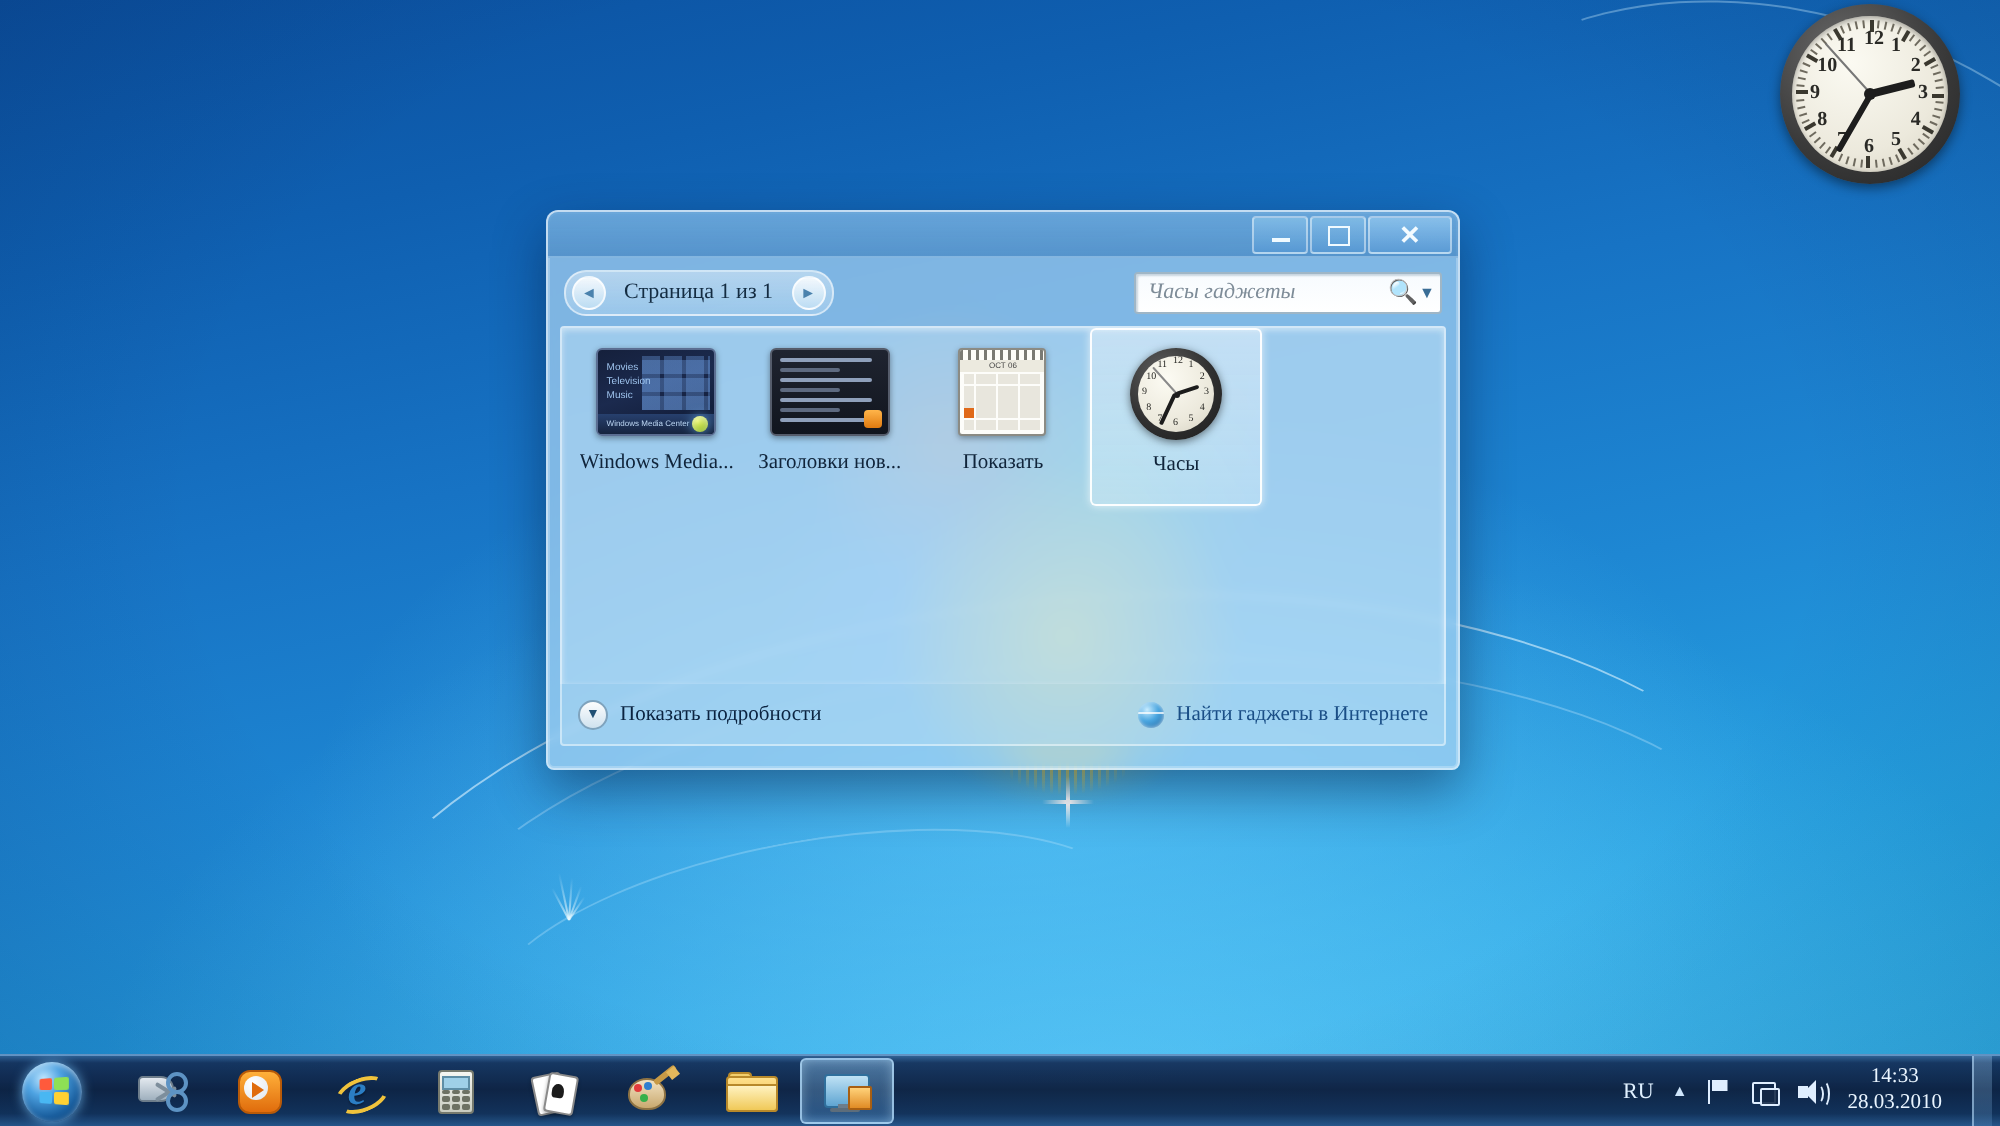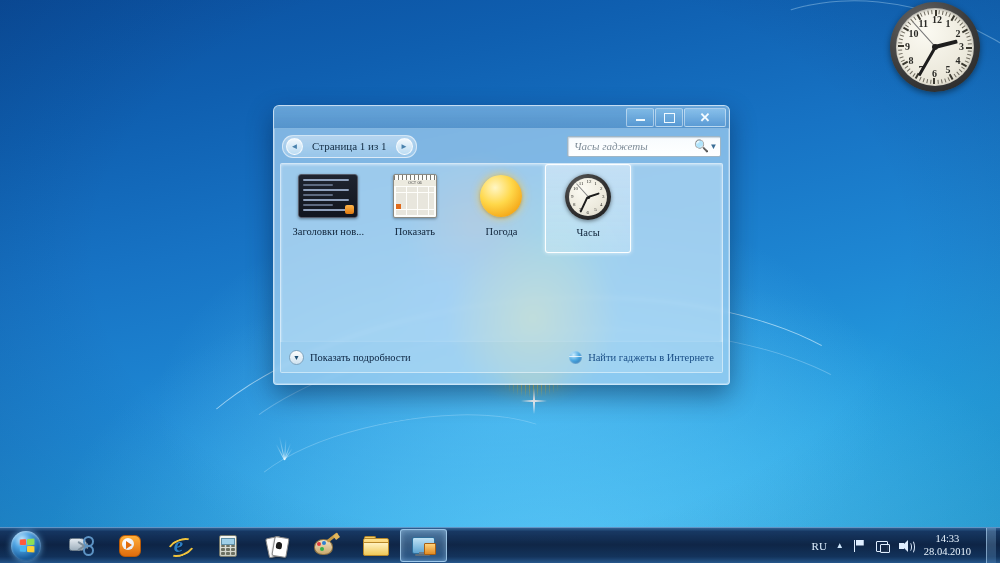--- a/index.html
+++ b/index.html
@@ -729,20 +729,37 @@
         <div class="ph">Часы гаджеты</div>
         <div class="mag">🔍</div>
         <div class="dd">▼</div>
       </div>
     </div>
 
     <div class="content">
       <div class="grid" id="gadgetGrid">
           <div class="tile">
             <div class="ico">
+              <div class="g-wmc">
+                <div class="tilesbg"></div>
+                <div class="txt">
+                  <div>Movies</div>
+                  <div>Television</div>
+                  <div>Music</div>
+                </div>
+                <div class="bar">
+                  <div class="bt">Windows Media Center</div>
+                  <div class="orb"></div>
+                </div>
+              </div>
+            </div>
+            <div class="nm">Windows Media...</div>
+          </div>
+          <div class="tile">
+            <div class="ico">
               <div class="g-news">
                 <div class="ln" style="top:4px;width:46px"></div>
                 <div class="ln s" style="top:9px;width:30px"></div>
                 <div class="ln" style="top:14px;width:46px"></div>
                 <div class="ln s" style="top:19px;width:30px"></div>
                 <div class="ln" style="top:24px;width:46px"></div>
                 <div class="ln s" style="top:29px;width:30px"></div>
                 <div class="ln" style="top:34px;width:46px"></div>
                 <div class="rss"></div>
               </div>
@@ -787,26 +804,20 @@
                   <i class=""></i>
                   <i class=""></i>
                   <i class=""></i>
                   <i class=""></i>
                   <i class=""></i>
                   <i class=""></i>
                 </div>
               </div>
             </div>
             <div class="nm">Показать</div>
-          </div>
-          <div class="tile">
-            <div class="ico">
-              <div class="g-weather"></div>
-            </div>
-            <div class="nm">Погода</div>
           </div>
           <div class="tile selected">
             <div class="ico">
               <div class="g-clock">
                 <div class="face"></div>
                 <div class="inner"></div>
                 <div class="nums">
                   <span style="transform: translate(-1.6px, -18.5px);">12</span>
                   <span style="transform: translate(6.15px, -16.4234px);">1</span>
                   <span style="transform: translate(11.8234px, -10.75px);">2</span>
@@ -950,18 +961,18 @@
           <div class="sq2"></div>
       </div>
       <div class="ti ic-vol">
         <div class="spk"></div>
           <div class="cone"></div>
           <div class="w1"></div>
           <div class="w2"></div>
       </div>
       <div class="clock">
         <div>14:33</div>
-        <div>28.04.2010</div>
+        <div>28.03.2010</div>
       </div>
       <div class="showdesk"></div>
     </div>
   </div>
 </div>
 
 </body></html>

